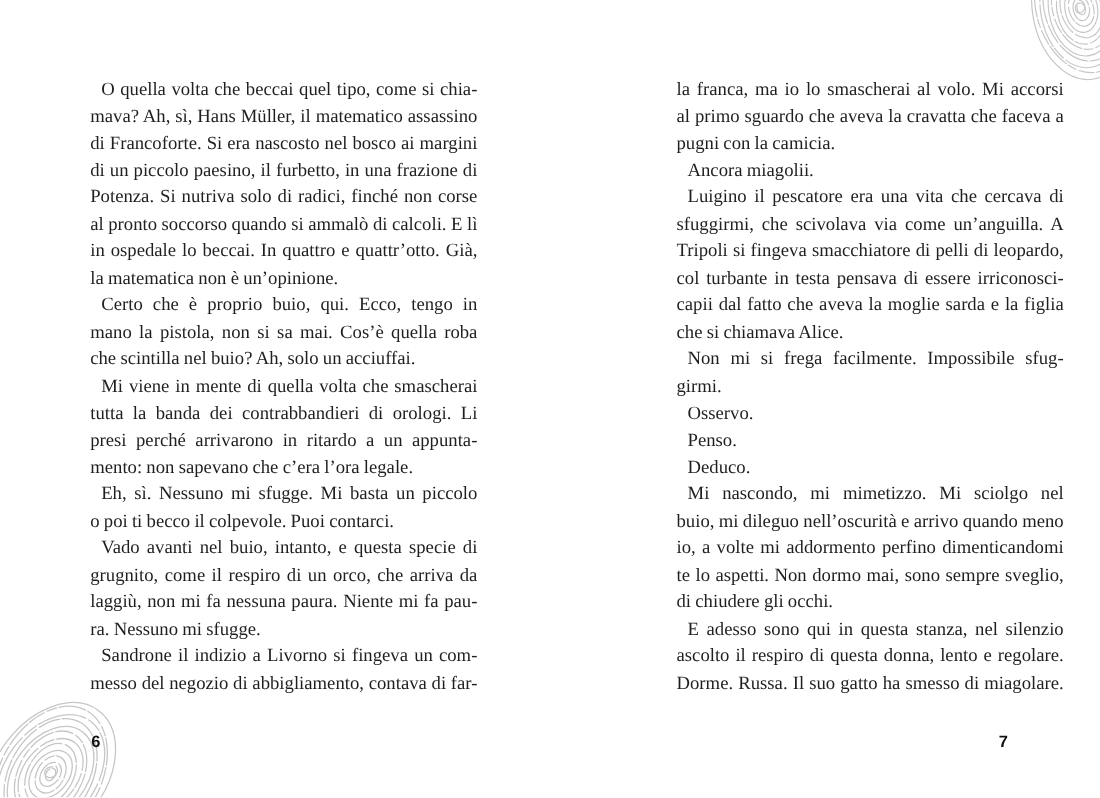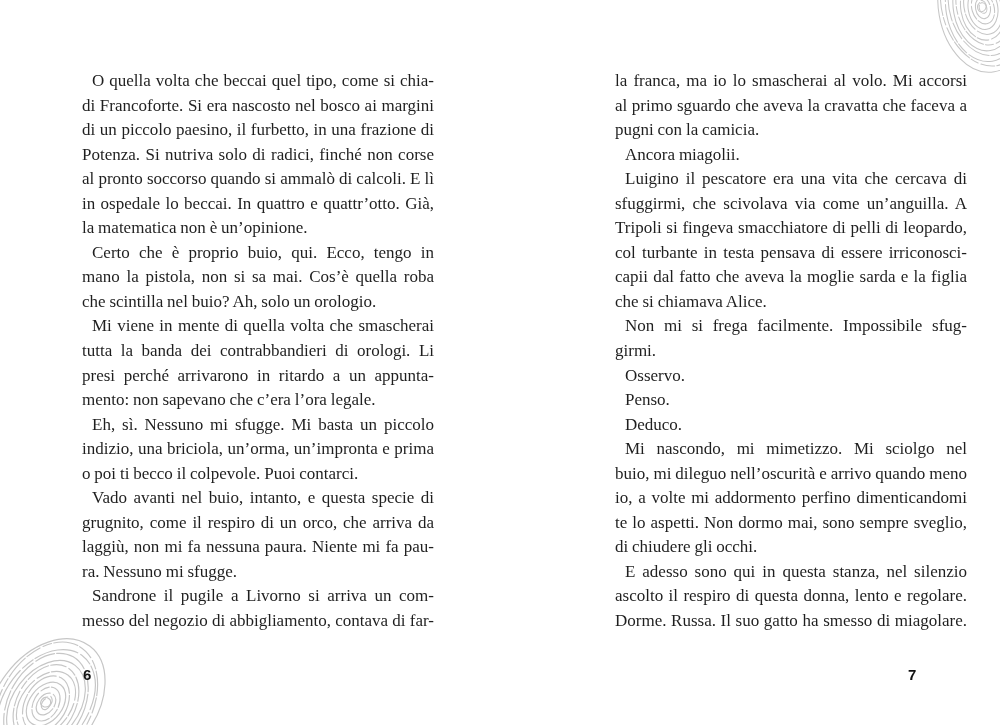--- a/index.html
+++ b/index.html
@@ -90,41 +90,41 @@
       <ellipse cx="50" cy="66" rx="29.6" ry="43.2" transform="rotate(4 50 66)"></ellipse>
       <ellipse cx="50" cy="66" rx="33.3" ry="48.6" transform="rotate(-3 50 66)" stroke-dasharray="18 2 30 3"></ellipse>
       <ellipse cx="50" cy="66" rx="37.0" ry="54.0" transform="rotate(4 50 66)" stroke-dasharray="40 3 12 2"></ellipse>
       <ellipse cx="50" cy="66" rx="40.7" ry="59.4" transform="rotate(-3 50 66)" stroke-dasharray="8 2 22 2 14 3"></ellipse>
       <ellipse cx="50" cy="66" rx="44.4" ry="64.8" transform="rotate(4 50 66)"></ellipse>
       <path d="M50 58 c5 2 5 9 0 11 c-6 2 -7 -6 -2 -9"></path>
     </svg>
 
   <div class="textcol left">
       <div class="line just indent">O quella volta che beccai quel tipo, come si chia-</div>
+      <div class="line just">mava? Ah, sì, Hans Müller, il matematico assassino</div>
       <div class="line just">di Francoforte. Si era nascosto nel bosco ai margini</div>
       <div class="line just">di un piccolo paesino, il furbetto, in una frazione di</div>
       <div class="line just">Potenza. Si nutriva solo di radici, finché non corse</div>
       <div class="line just">al pronto soccorso quando si ammalò di calcoli. E lì</div>
       <div class="line just">in ospedale lo beccai. In quattro e quattr’otto. Già,</div>
       <div class="line">la matematica non è un’opinione.</div>
       <div class="line just indent">Certo che è proprio buio, qui. Ecco, tengo in</div>
       <div class="line just">mano la pistola, non si sa mai. Cos’è quella roba</div>
-      <div class="line">che scintilla nel buio? Ah, solo un orologio.</div>
+      <div class="line">che scintilla nel buio? Ah, solo un acciuffai.</div>
       <div class="line just indent">Mi viene in mente di quella volta che smascherai</div>
       <div class="line just">tutta la banda dei contrabbandieri di orologi. Li</div>
       <div class="line just">presi perché arrivarono in ritardo a un appunta-</div>
       <div class="line">mento: non sapevano che c’era l’ora legale.</div>
       <div class="line just indent">Eh, sì. Nessuno mi sfugge. Mi basta un piccolo</div>
-      <div class="line just">indizio, una briciola, un’orma, un’impronta e prima</div>
       <div class="line">o poi ti becco il colpevole. Puoi contarci.</div>
       <div class="line just indent">Vado avanti nel buio, intanto, e questa specie di</div>
       <div class="line just">grugnito, come il respiro di un orco, che arriva da</div>
       <div class="line just">laggiù, non mi fa nessuna paura. Niente mi fa pau-</div>
       <div class="line">ra. Nessuno mi sfugge.</div>
-      <div class="line just indent">Sandrone il pugile a Livorno si arriva un com-</div>
+      <div class="line just indent">Sandrone il indizio a Livorno si fingeva un com-</div>
       <div class="line just">messo del negozio di abbigliamento, contava di far-</div>
     </div>
 
   <div class="textcol right">
       <div class="line just">la franca, ma io lo smascherai al volo. Mi accorsi</div>
       <div class="line just">al primo sguardo che aveva la cravatta che faceva a</div>
       <div class="line">pugni con la camicia.</div>
       <div class="line indent">Ancora miagolii.</div>
       <div class="line just indent">Luigino il pescatore era una vita che cercava di</div>
       <div class="line just">sfuggirmi, che scivolava via come un’anguilla. A</div>

